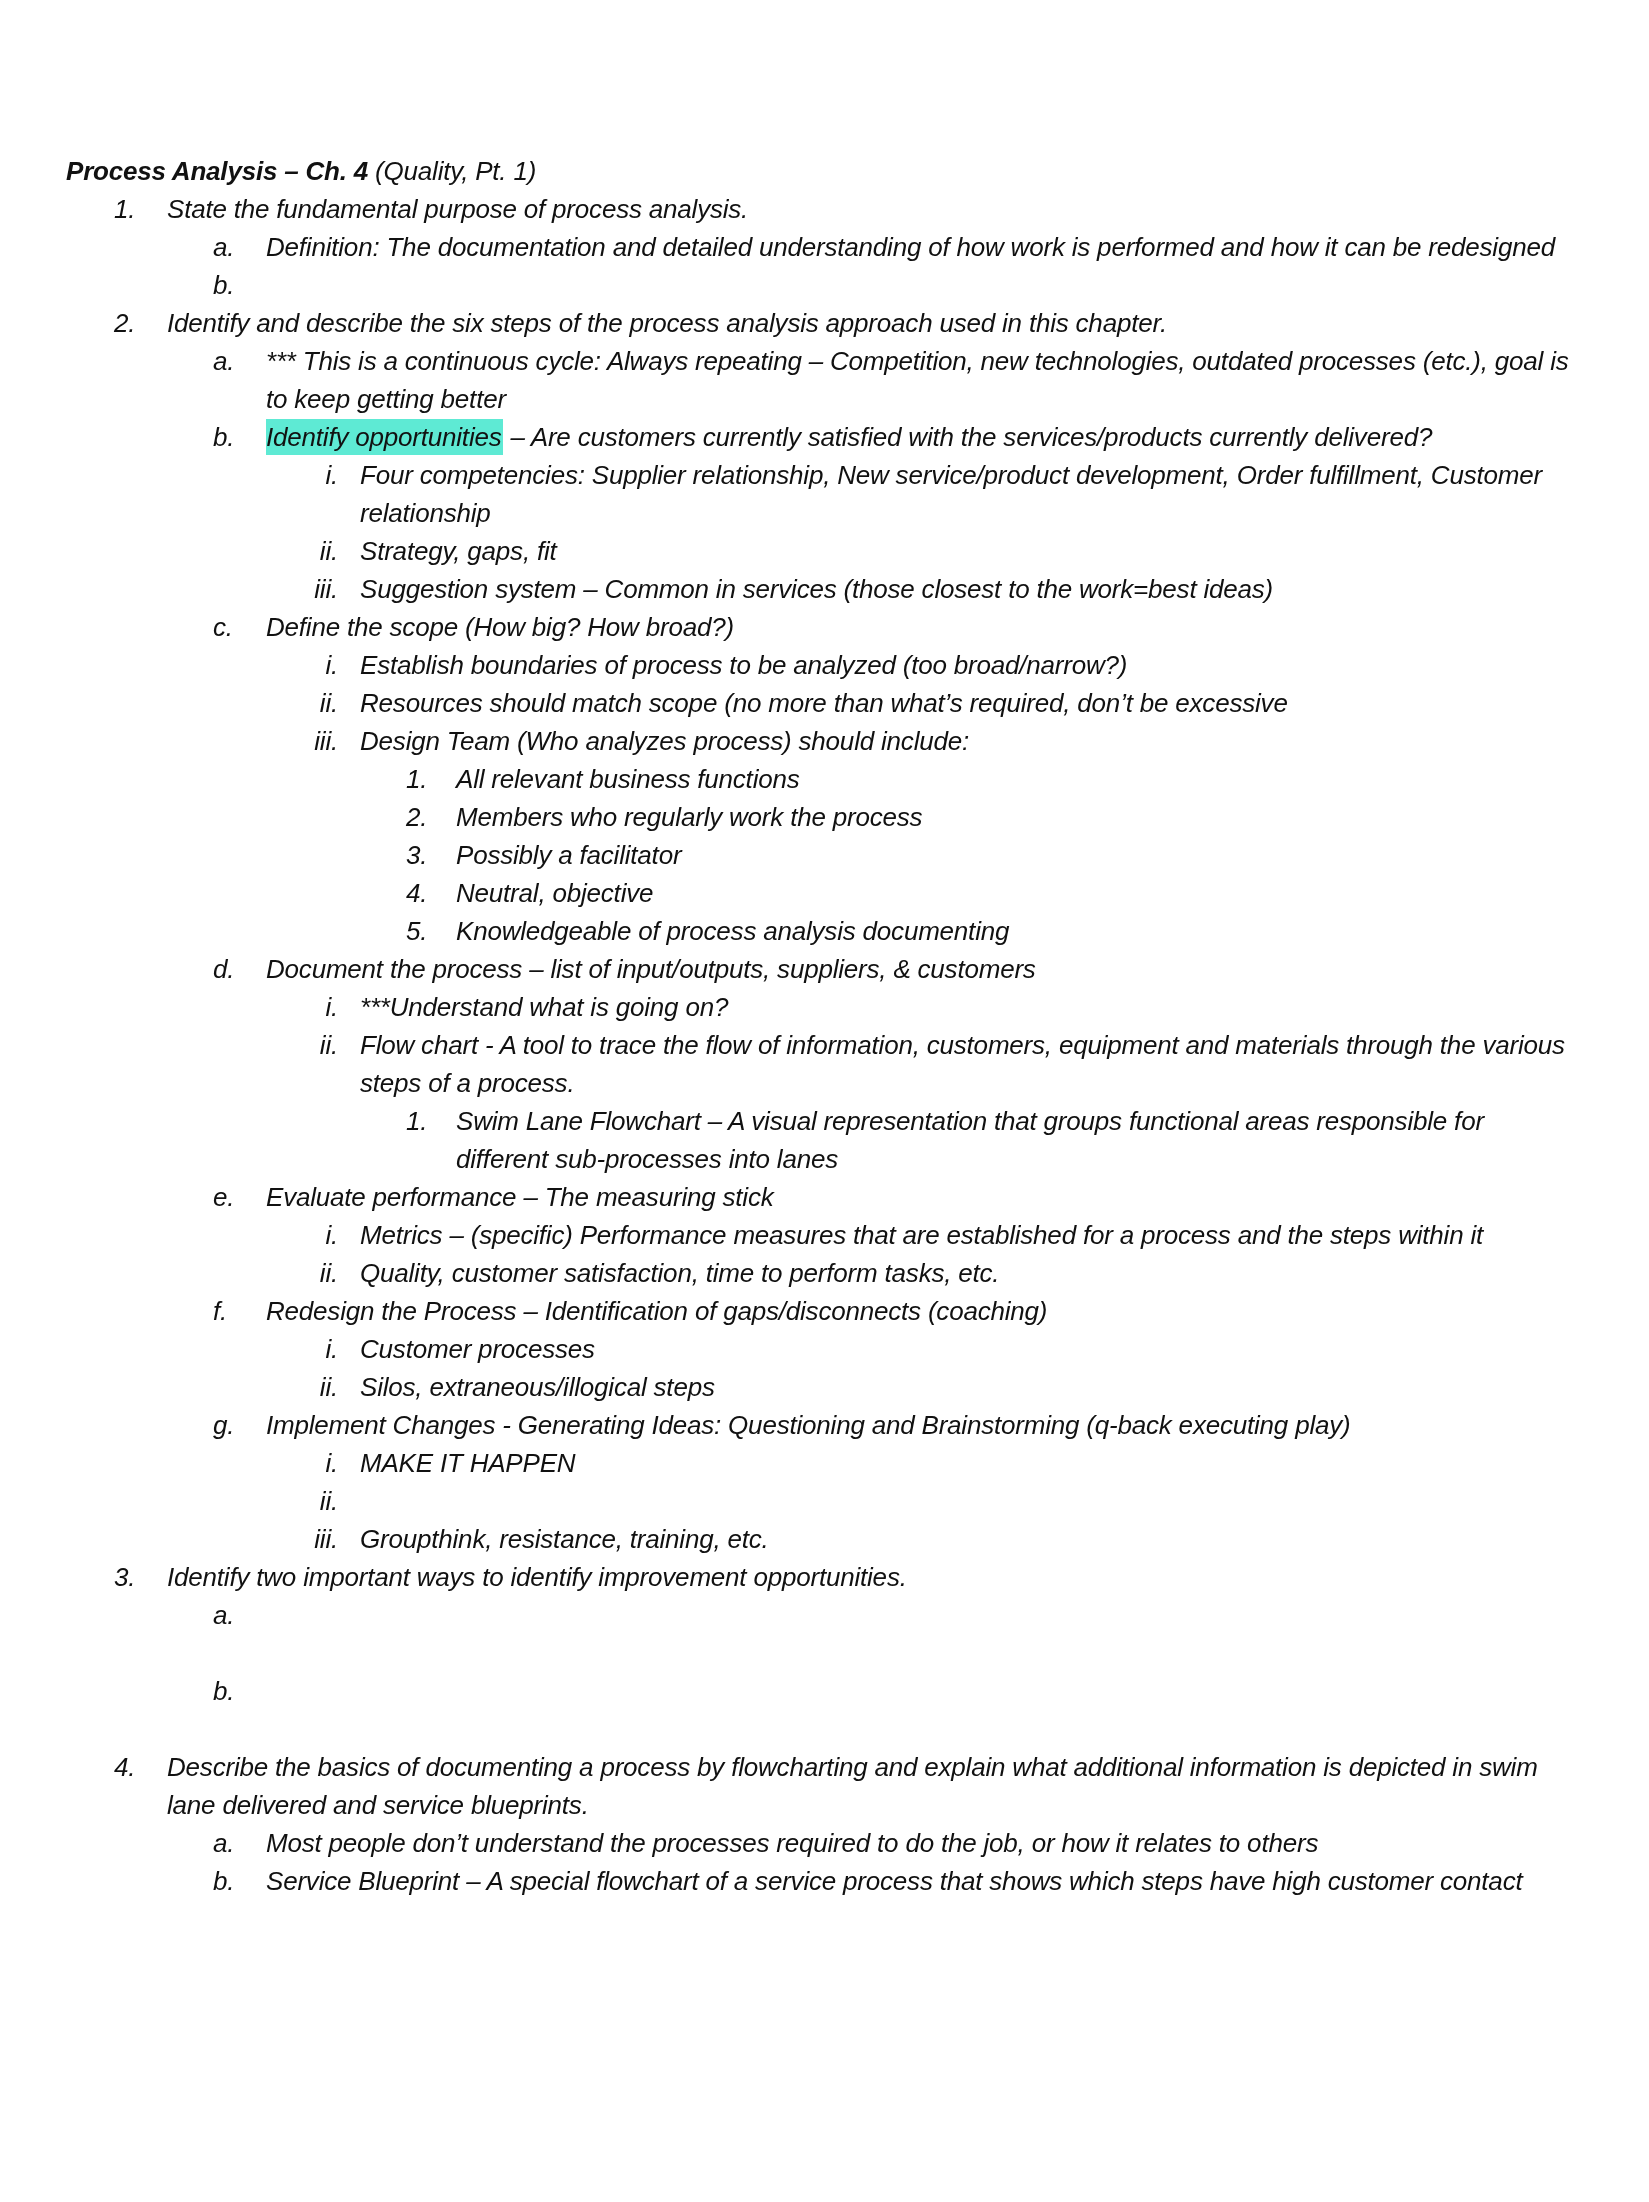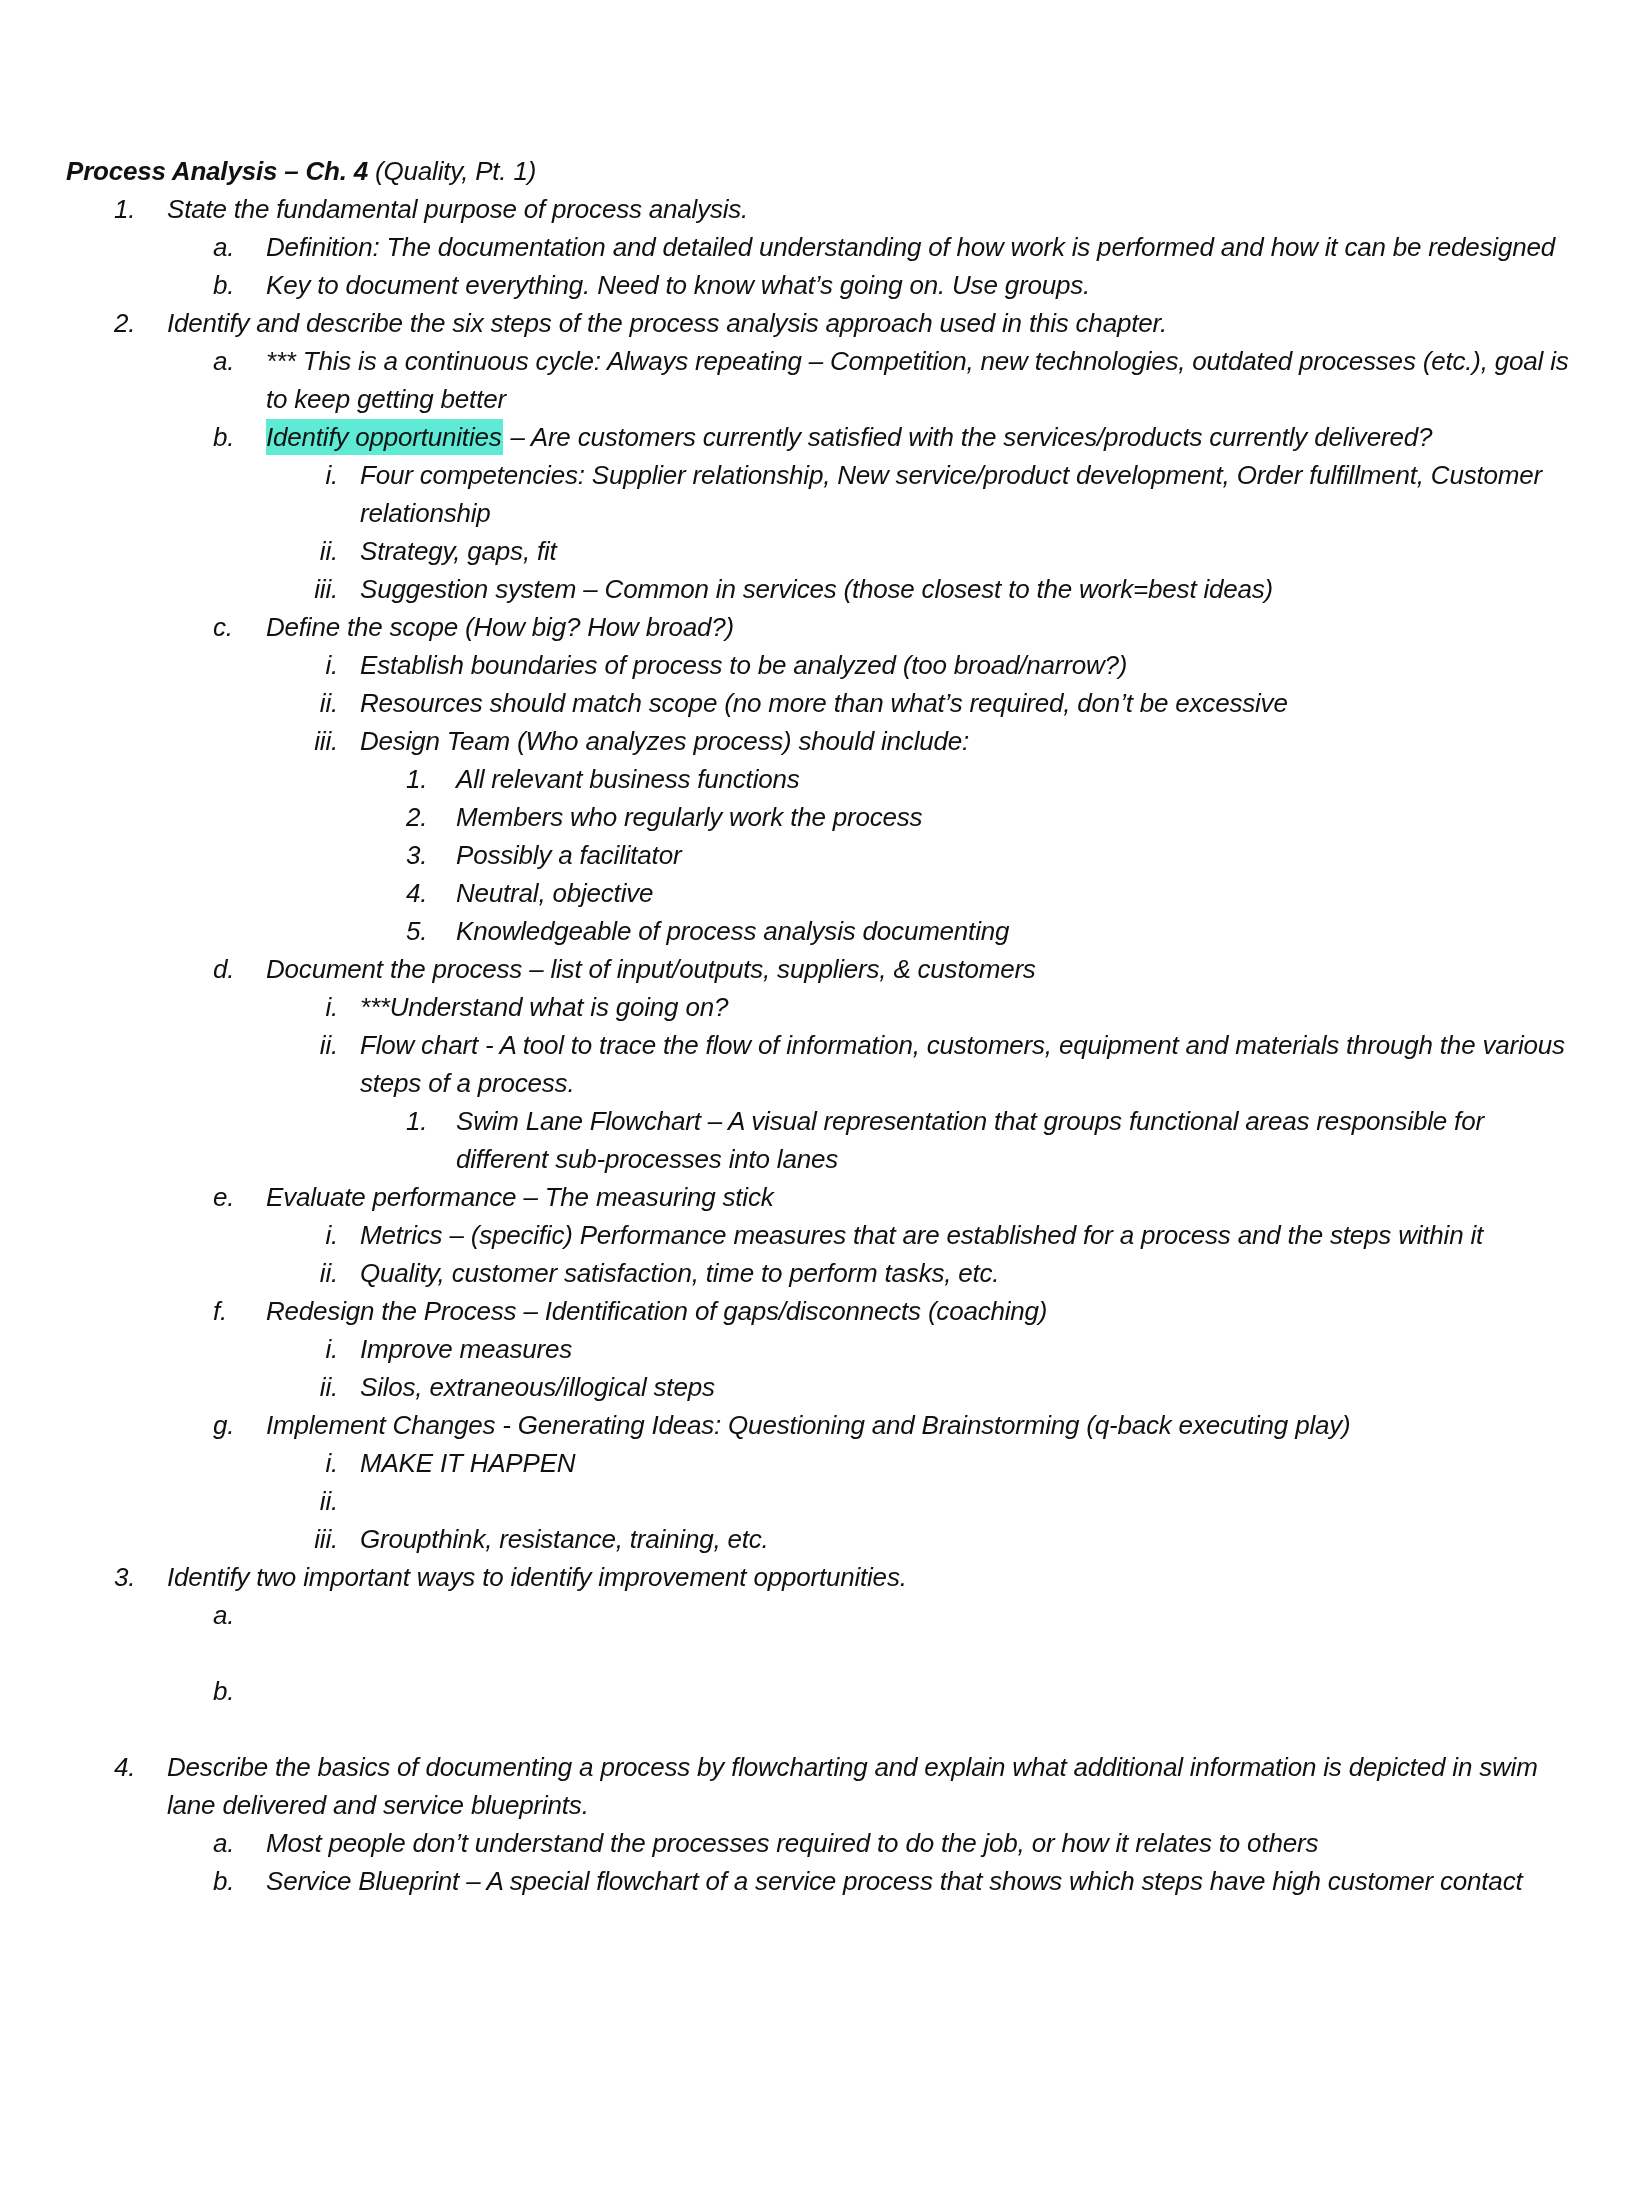--- a/index.html
+++ b/index.html
@@ -60,21 +60,21 @@
   }
 </style>
 </head>
 <body>
 
 <div class="page">
   <p class="doc-title"><span class="t-bold">Process Analysis – Ch. 4</span><span class="t-reg"> (Quality, Pt. 1)</span></p>
   <div class="outline">
       <div class="item lvl1"><span class="marker">1.</span><span class="text">State the fundamental purpose of process analysis.</span></div>
       <div class="item lvl2"><span class="marker">a.</span><span class="text">Definition: The documentation and detailed understanding of how work is performed and how it can be redesigned</span></div>
-      <div class="item lvl2"><span class="marker">b.</span><span class="text">Key to document everything. Need to know what’s going on. Use groups.</span></div>
+      <div class="item lvl2"><span class="marker">b.</span></div>
       <div class="item lvl1"><span class="marker">2.</span><span class="text">Identify and describe the six steps of the process analysis approach used in this chapter.</span></div>
       <div class="item lvl2"><span class="marker">a.</span><span class="text">*** This is a continuous cycle: Always repeating – Competition, new technologies, outdated processes (etc.), goal is to keep getting better</span></div>
       <div class="item lvl2"><span class="marker">b.</span><span class="text"><mark class="hl" style="background: #5eead4;">Identify opportunities</mark> – Are customers currently satisfied with the services/products currently delivered?</span></div>
       <div class="item lvl3"><span class="marker">i.</span><span class="text">Four competencies: Supplier relationship, New service/product development, Order fulfillment, Customer relationship</span></div>
       <div class="item lvl3"><span class="marker">ii.</span><span class="text">Strategy, gaps, fit</span></div>
       <div class="item lvl3"><span class="marker">iii.</span><span class="text">Suggestion system – Common in services (those closest to the work=best ideas)</span></div>
       <div class="item lvl2"><span class="marker">c.</span><span class="text">Define the scope (How big? How broad?)</span></div>
       <div class="item lvl3"><span class="marker">i.</span><span class="text">Establish boundaries of process to be analyzed (too broad/narrow?)</span></div>
       <div class="item lvl3"><span class="marker">ii.</span><span class="text">Resources should match scope (no more than what’s required, don’t be excessive</span></div>
       <div class="item lvl3"><span class="marker">iii.</span><span class="text">Design Team (Who analyzes process) should include:</span></div>
@@ -84,21 +84,21 @@
       <div class="item lvl4"><span class="marker">4.</span><span class="text">Neutral, objective</span></div>
       <div class="item lvl4"><span class="marker">5.</span><span class="text">Knowledgeable of process analysis documenting</span></div>
       <div class="item lvl2"><span class="marker">d.</span><span class="text">Document the process – list of input/outputs, suppliers, &amp; customers</span></div>
       <div class="item lvl3"><span class="marker">i.</span><span class="text">***Understand what is going on?</span></div>
       <div class="item lvl3"><span class="marker">ii.</span><span class="text">Flow chart - A tool to trace the flow of information, customers, equipment and materials through the various steps of a process.</span></div>
       <div class="item lvl4"><span class="marker">1.</span><span class="text">Swim Lane Flowchart – A visual representation that groups functional areas responsible for different sub-processes into lanes</span></div>
       <div class="item lvl2"><span class="marker">e.</span><span class="text">Evaluate performance – The measuring stick</span></div>
       <div class="item lvl3"><span class="marker">i.</span><span class="text">Metrics – (specific) Performance measures that are established for a process and the steps within it</span></div>
       <div class="item lvl3"><span class="marker">ii.</span><span class="text">Quality, customer satisfaction, time to perform tasks, etc.</span></div>
       <div class="item lvl2"><span class="marker">f.</span><span class="text">Redesign the Process – Identification of gaps/disconnects (coaching)</span></div>
-      <div class="item lvl3"><span class="marker">i.</span><span class="text">Improve measures</span></div>
+      <div class="item lvl3"><span class="marker">i.</span><span class="text">Customer processes</span></div>
       <div class="item lvl3"><span class="marker">ii.</span><span class="text">Silos, extraneous/illogical steps</span></div>
       <div class="item lvl2"><span class="marker">g.</span><span class="text">Implement Changes - Generating Ideas: Questioning and Brainstorming (q-back executing play)</span></div>
       <div class="item lvl3"><span class="marker">i.</span><span class="text">MAKE IT HAPPEN</span></div>
       <div class="item lvl3"><span class="marker">ii.</span></div>
       <div class="item lvl3"><span class="marker">iii.</span><span class="text">Groupthink, resistance, training, etc.</span></div>
       <div class="item lvl1"><span class="marker">3.</span><span class="text">Identify two important ways to identify improvement opportunities.</span></div>
       <div class="item lvl2 gap-after"><span class="marker">a.</span><span class="text"></span></div>
       <div class="item lvl2 gap-after"><span class="marker">b.</span><span class="text"></span></div>
       <div class="item lvl1"><span class="marker">4.</span><span class="text">Describe the basics of documenting a process by flowcharting and explain what additional information is depicted in swim lane delivered and service blueprints.</span></div>
       <div class="item lvl2"><span class="marker">a.</span><span class="text">Most people don’t understand the processes required to do the job, or how it relates to others</span></div>

